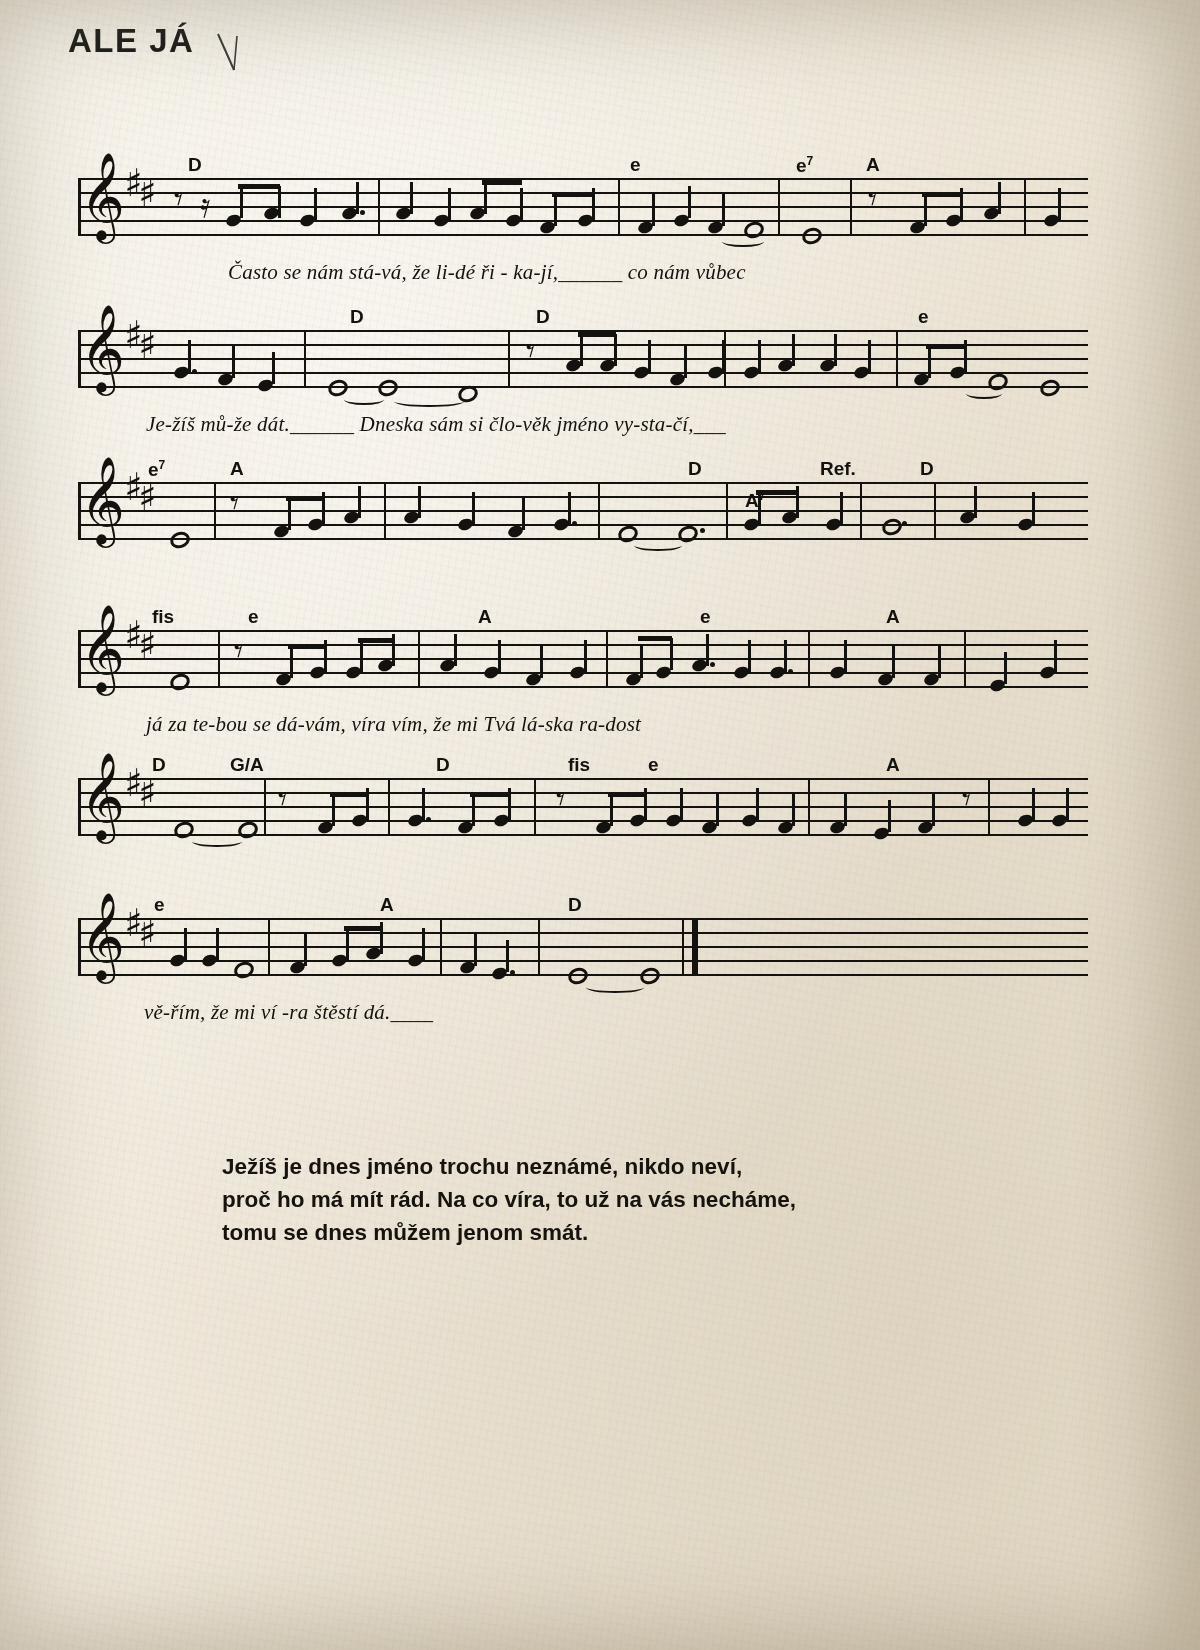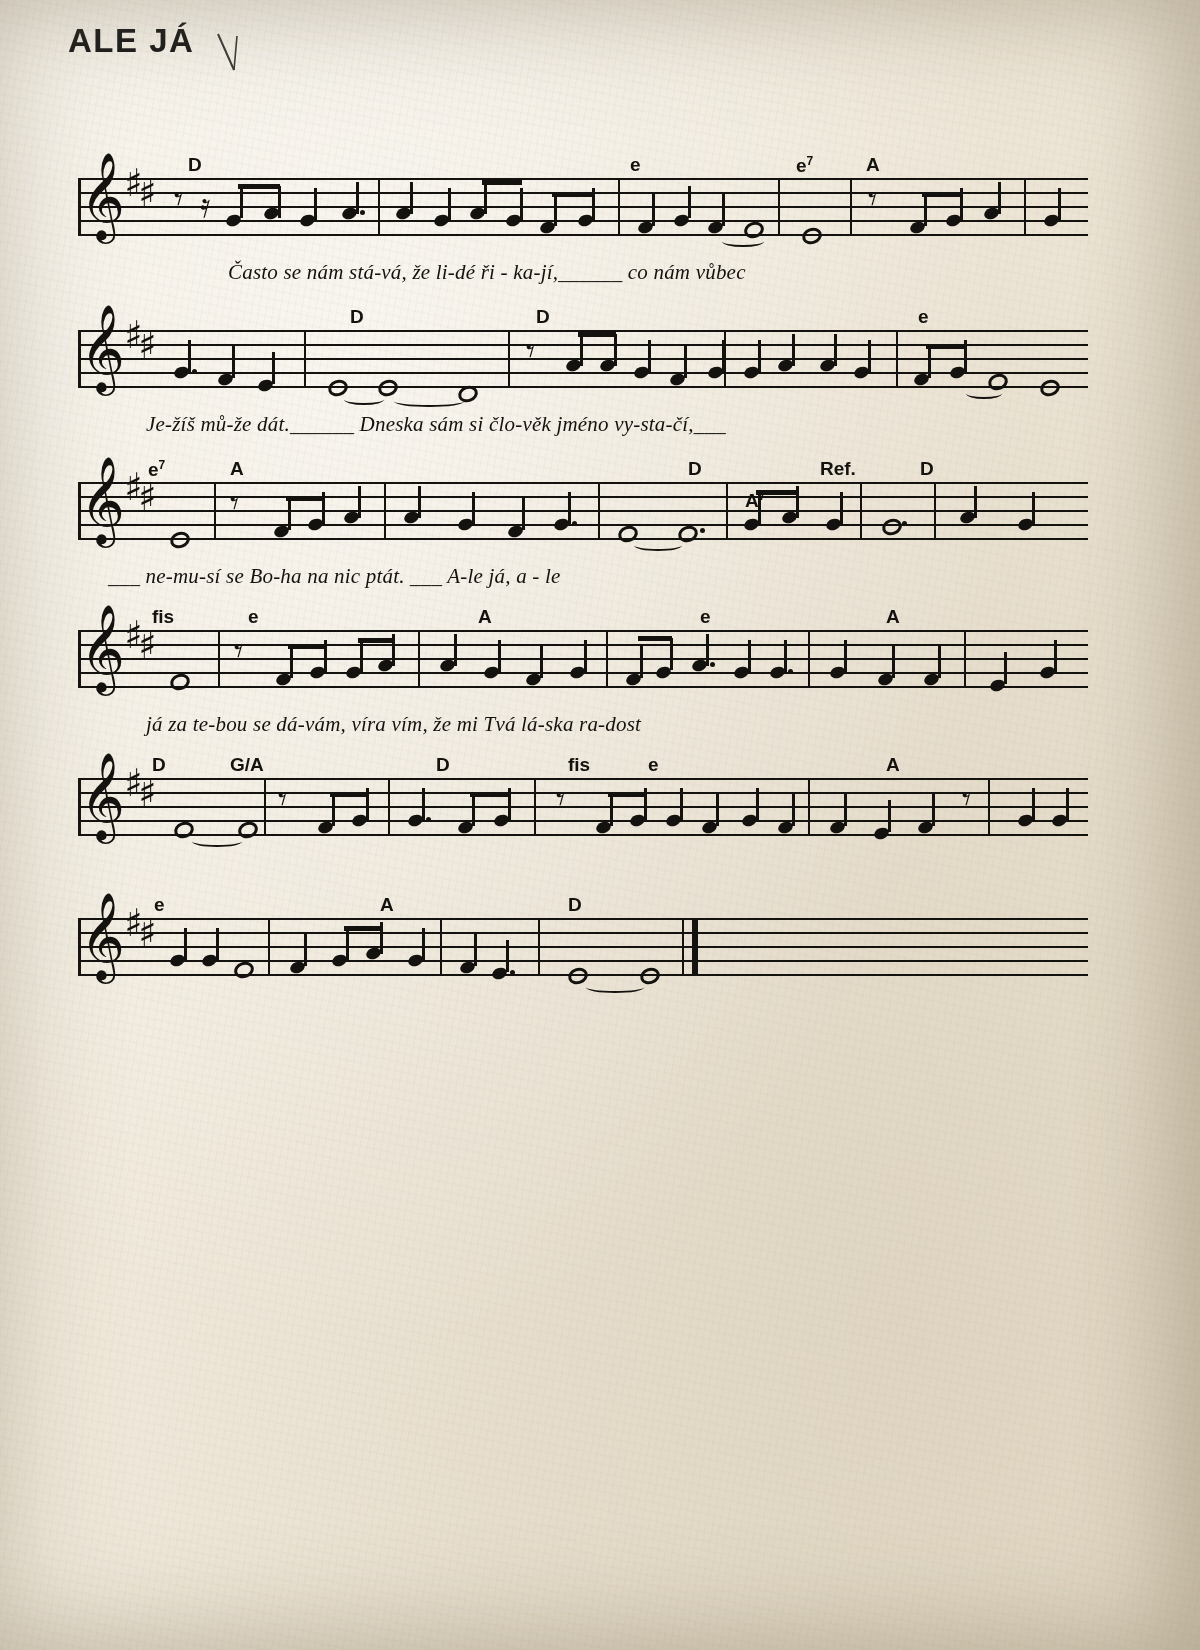--- a/index.html
+++ b/index.html
@@ -421,21 +421,20 @@
         <div class="stem" style="left:762px; top:10px;"></div>
       <div class="barline" style="left:782px;"></div>
       <div class="nhead open" style="left:804px; top:37px;"></div>
       <div class="dot" style="left:824px; top:39px;"></div>
       <div class="barline" style="left:856px;"></div>
       <div class="nhead" style="left:882px; top:30px;"></div>
         <div class="stem" style="left:896px; top:4px;"></div>
       <div class="nhead" style="left:940px; top:37px;"></div>
         <div class="stem" style="left:954px; top:10px;"></div>
     </div>
-    <div class="lyrics" style="top:82px; left:30px;">___        ne-mu-sí  se    Bo-ha na nic  ptát. ___   A-le   já,   a - le</div>
   </div>
 
   <div class="system" style="top:630px;">
     <div class="chord" style="left:74px; top:-24px;">fis</div>
     <div class="chord" style="left:170px; top:-24px;">e</div>
     <div class="chord" style="left:400px; top:-24px;">A</div>
     <div class="chord" style="left:622px; top:-24px;">e</div>
     <div class="chord" style="left:808px; top:-24px;">A</div>
 
     <div class="staff">
@@ -607,18 +606,24 @@
       <div class="nhead" style="left:414px; top:50px;"></div>
         <div class="stem" style="left:428px; top:22px;"></div>
       <div class="dot" style="left:432px; top:52px;"></div>
       <div class="barline" style="left:460px;"></div>
       <div class="nhead open" style="left:490px; top:50px;"></div>
       <div class="nhead open" style="left:562px; top:50px;"></div>
       <div class="tie" style="left:508px; top:64px; width:58px;"></div>
       <div class="barline thick" style="left:614px;"></div>
       <div class="barline" style="left:604px;"></div>
     </div>
+    <div class="lyrics" style="top:82px; left:66px;">vě-řím,   že mi   ví -ra  štěstí   dá.____</div>
   </div>
 
+  <div class="verse">
+    <div>Ježíš je dnes jméno trochu neznámé, nikdo neví,</div>
+    <div>proč ho má mít rád. Na co víra, to už na vás necháme,</div>
+    <div>tomu se dnes můžem jenom smát.</div>
+  </div>
 
 </div>
 
 <div class="edge-shadow"></div>
 
 </body></html>

